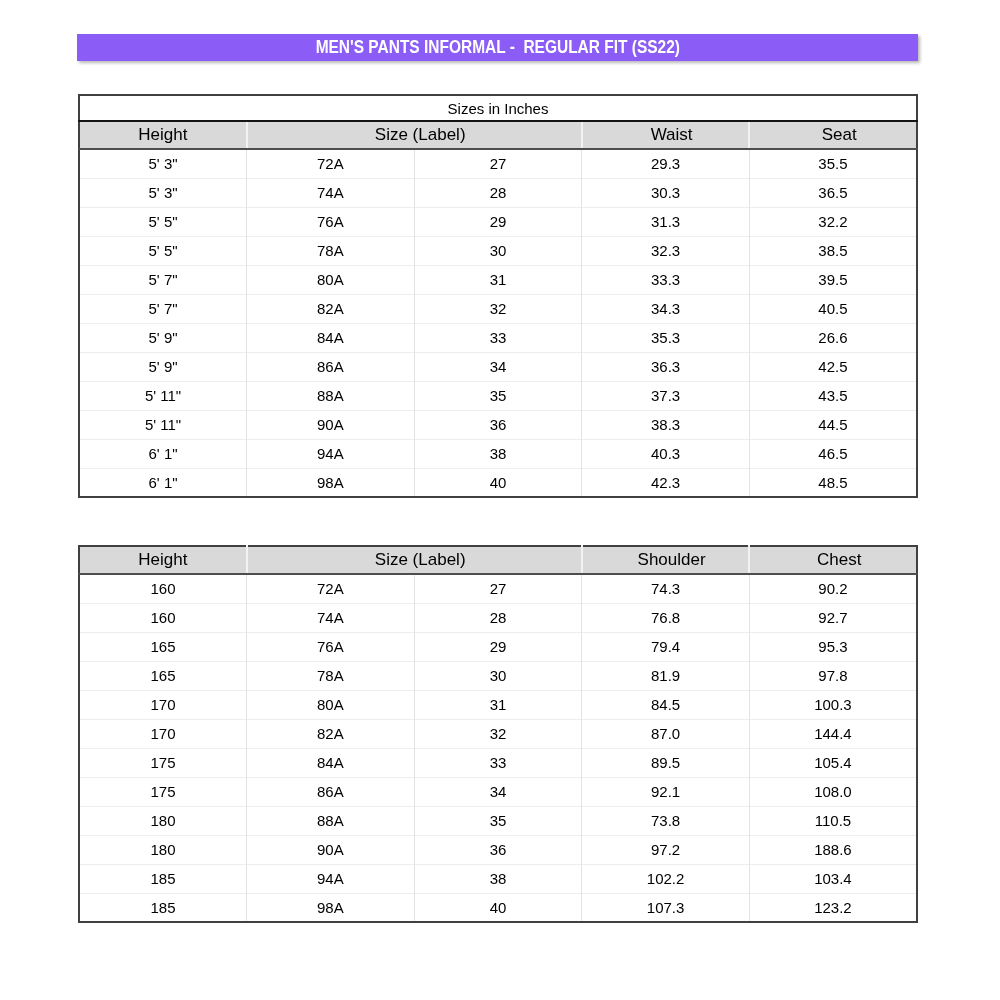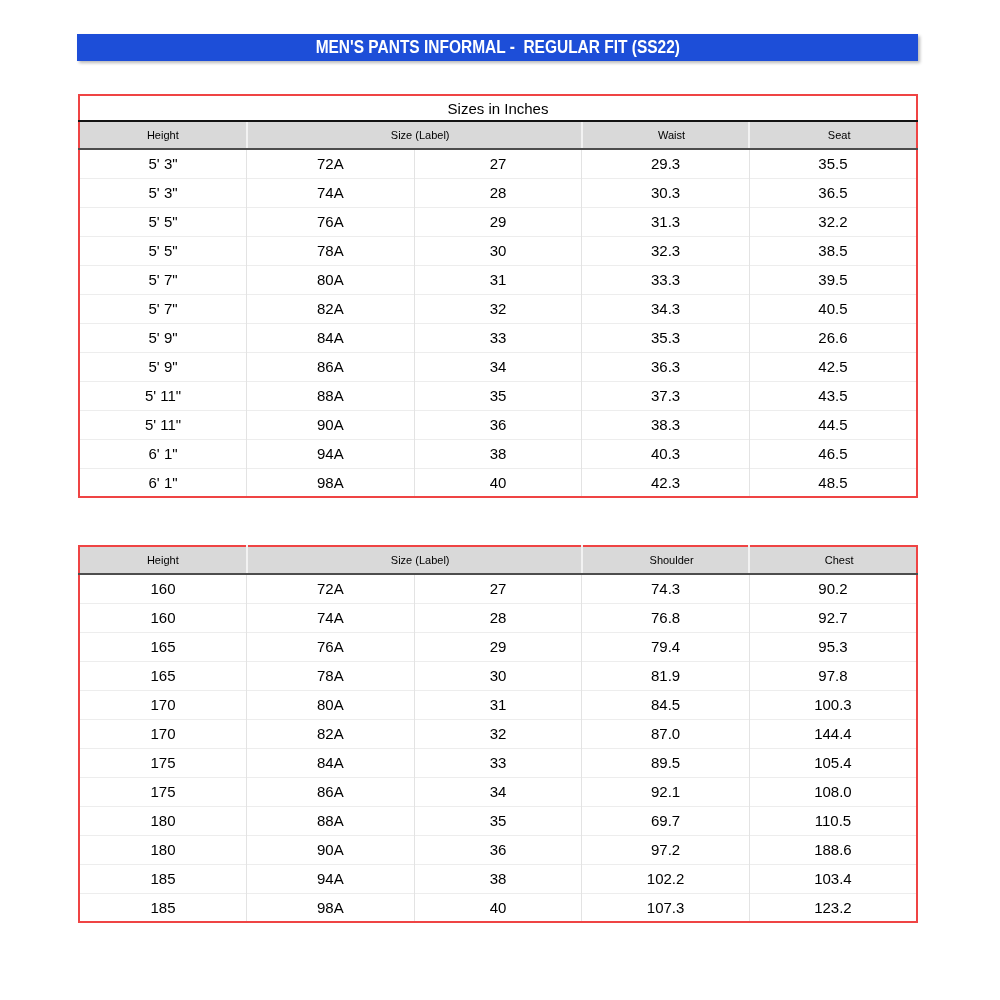--- a/index.html
+++ b/index.html
@@ -13,21 +13,21 @@
     color: #000000;
     overflow: hidden;
   }
   
   .title-bar {
     position: absolute;
     left: 77px;
     top: 34px;
     width: 841px;
     height: 27px;
-    background: #1d4ed8;
+    background: #8b5cf6;
     color: #ffffff;
     display: flex;
     align-items: center;
     justify-content: center;
     box-shadow: 2px 2px 3px rgba(0,0,0,0.28);
   }
   .title-bar .title-text {
     font-size: 18px;
     font-weight: bold;
     letter-spacing: 0px;
@@ -35,40 +35,40 @@
     transform: scaleX(0.86);    
     transform-origin: center;
   }
   
   table.size-table {
     position: absolute;
     left: 78px;
     width: 840px;
     border-collapse: collapse;
     table-layout: fixed;
-    border: 2px solid #ef4444;
+    border: 2px solid #404040;
     font-size: 15px;
     background: #ffffff;
   }
   #table-inches { top: 94px; }
   #table-cm     { top: 545px; }
 
   tr.caption-row td {
     height: 26px;
     text-align: center;
     vertical-align: middle;
     font-size: 15px;
     background: #ffffff;
     border-bottom: 2px solid #141414;
   }
   tr.header-row th {
     height: 28px;
     background: #d9d9d9;
     font-weight: normal;
-    font-size: 11px;
+    font-size: 17px;
     text-align: center;
     vertical-align: middle;
     border-bottom: 2px solid #4d4d4d;
   }
   tr.header-row th + th { border-left: 2px solid #f2f2f2; padding-left: 12px; }
 
   tbody.data-body td {
     height: 29px;
     text-align: center;
     vertical-align: middle;
@@ -250,21 +250,21 @@
           <td>175</td>
           <td>86A</td>
           <td>34</td>
           <td>92.1</td>
           <td>108.0</td>
         </tr>
         <tr>
           <td>180</td>
           <td>88A</td>
           <td>35</td>
-          <td>69.7</td>
+          <td>73.8</td>
           <td>110.5</td>
         </tr>
         <tr>
           <td>180</td>
           <td>90A</td>
           <td>36</td>
           <td>97.2</td>
           <td>188.6</td>
         </tr>
         <tr>

